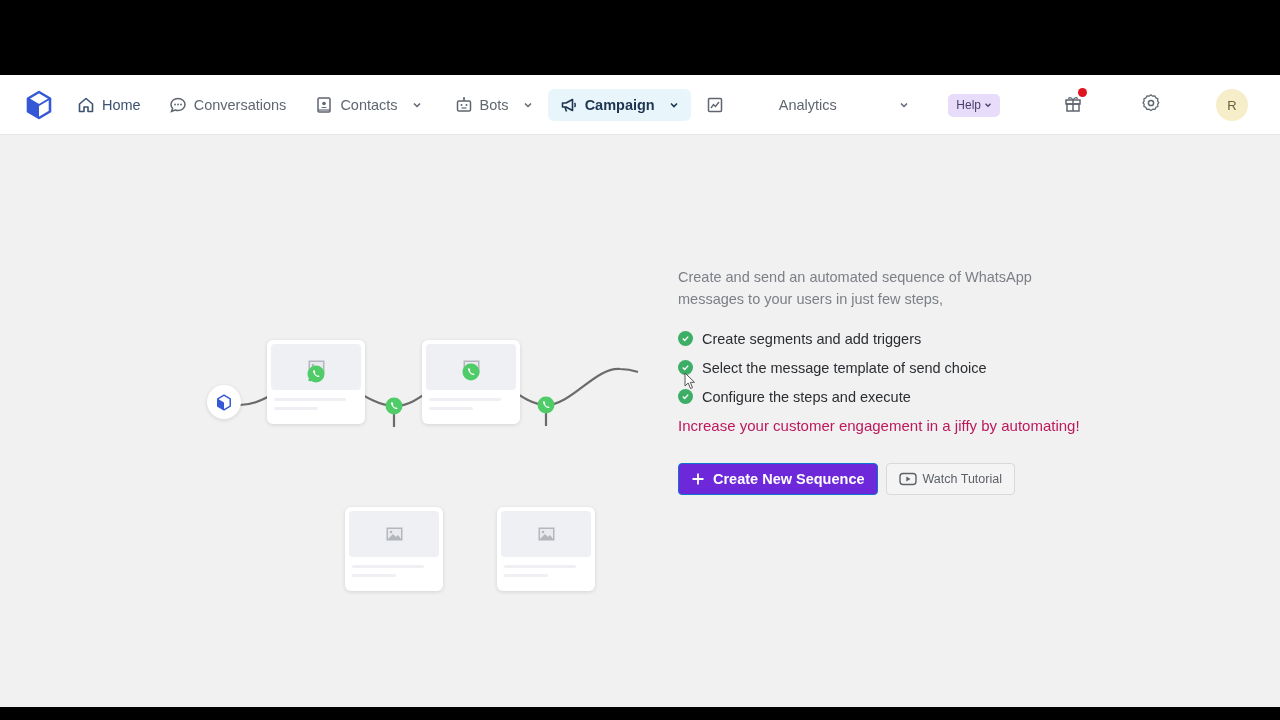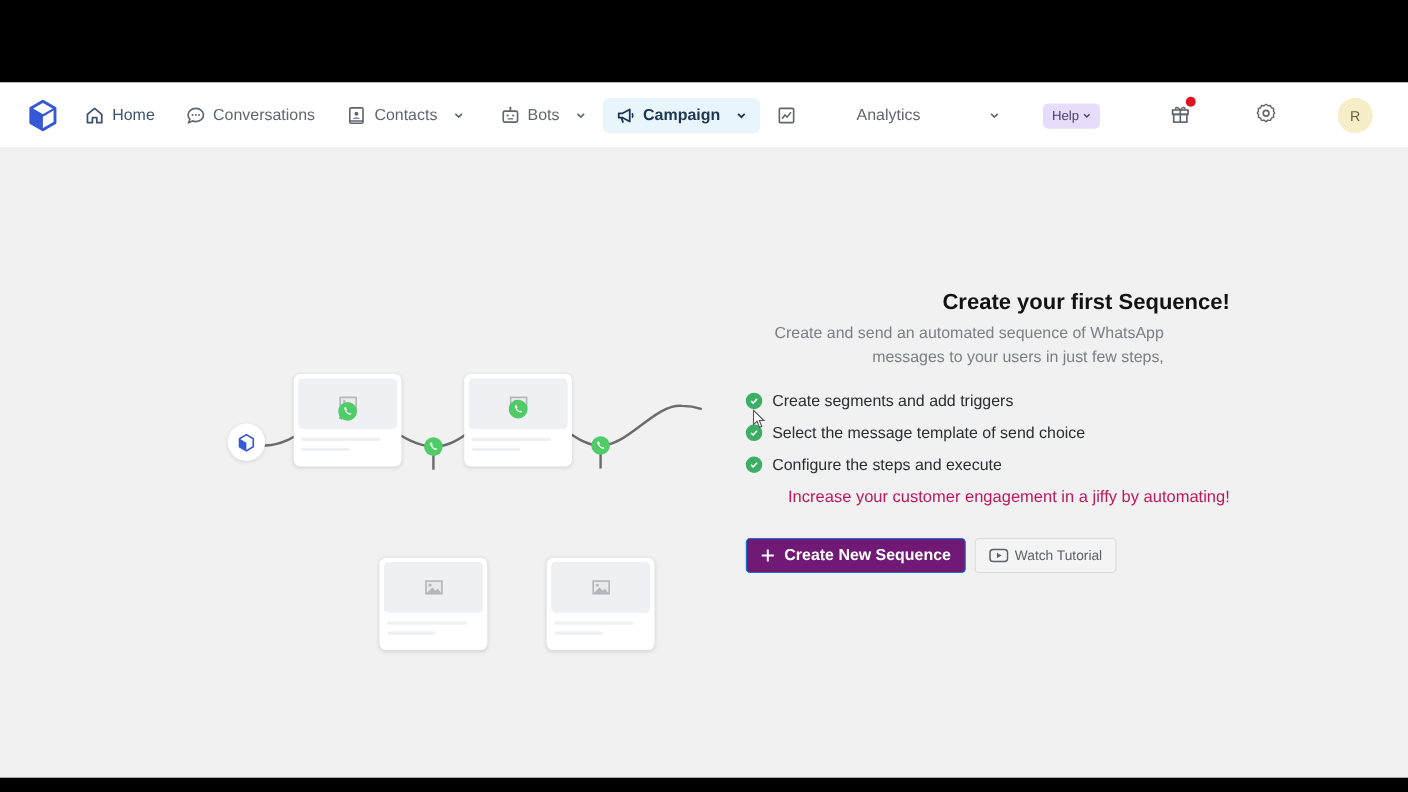--- a/index.html
+++ b/index.html
@@ -1,17 +1,17 @@
 <!DOCTYPE html>
 <html><head>
   <meta charset="utf-8">
   <style>
     * { box-sizing: border-box; margin: 0; padding: 0; }
     html, body { width: 1280px; height: 720px; background: #000; overflow: hidden; font-family: "Liberation Sans", "DejaVu Sans", sans-serif; }
-    .frame { position: absolute; left: 0; top: 75px; width: 1280px; height: 632px; background: #f1f1f1; text-align: right; }
+    .frame { position: absolute; left: 0; top: 75px; width: 1280px; height: 632px; background: #f1f1f1; }
     .topbar { position: absolute; left: 0; top: 0; width: 1280px; height: 60px; background: #fff; border-bottom: 1px solid #e6e6e6; display: flex; align-items: center; }
     .logo { position: absolute; left: 25px; top: 15px; width: 28px; height: 30px; }
     .nav { position: absolute; left: 66px; top: 13px; height: 34px; display: flex; align-items: center; }
     .nav-item { display: flex; align-items: center; height: 32px; padding: 0 11px; border-radius: 6px; color: #5f6670; font-size: 14.5px; cursor: pointer; white-space: nowrap; }
     .nav-item .ic { width: 18px; height: 18px; margin-right: 7px; display: inline-flex; align-items: center; justify-content: center; }
     .nav-item .chev { width: 10px; height: 10px; margin-left: 14px; display: inline-flex; }
     .nav-item.home { color: #3d5270; }
     .nav-item.active { background: #e8f5fa; color: #1e3550; padding: 0 12px; font-weight: bold; }
     .right-tools { position: absolute; right: 32px; top: 14px; height: 32px; display: flex; align-items: center; gap: 38px; }
     .help-btn { background: #e8dcfb; color: #4a3e66; border-radius: 5px; font-size: 12px; height: 23px; padding: 0 8px; display: flex; align-items: center; margin-right: 15px; cursor: pointer; }
@@ -28,21 +28,21 @@
     .start-node { position: absolute; left: 7px; top: 130px; width: 34px; height: 34px; border-radius: 50%; background: #fff; box-shadow: 0 1px 4px rgba(0,0,0,0.12); display: flex; align-items: center; justify-content: center; }
 
     .content { position: absolute; left: 678px; top: 187px; width: 440px; }
     .title { font-size: 20px; font-weight: bold; color: #121212; line-height: 26px; }
     .subtitle { font-size: 14.5px; color: #7b7f86; line-height: 22px; margin-top: 4px; width: 380px; }
     .steps { margin-top: 14px; }
     .step { display: flex; align-items: center; height: 29px; font-size: 14.5px; color: #2a2d31; }
     .step .check { width: 15px; height: 15px; border-radius: 50%; background: #3cae66; display: flex; align-items: center; justify-content: center; margin-right: 9px; }
     .footer-text { margin-top: 6px; font-size: 15px; color: #be185d; }
     .actions { margin-top: 29px; display: flex; align-items: center; }
-    .btn-primary { background: #701a75; color: #fff; font-weight: bold; font-size: 14.5px; height: 32px; padding: 0 12px; border-radius: 4px; border: 1px solid #0f74d0; display: flex; align-items: center; cursor: pointer; }
+    .btn-primary { background: #6d28d9; color: #fff; font-weight: bold; font-size: 14.5px; height: 32px; padding: 0 12px; border-radius: 4px; border: 1px solid #0f74d0; display: flex; align-items: center; cursor: pointer; }
     .btn-primary .plus { margin-right: 8px; width: 14px; height: 14px; display: inline-flex; }
     .btn-secondary { margin-left: 8px; background: #f4f4f4; color: #5d6168; font-weight: normal; font-size: 12.5px; height: 32px; padding: 0 12px; border-radius: 4px; border: 1px solid #d9d9d9; display: flex; align-items: center; cursor: pointer; }
     .btn-secondary .yt { margin-right: 6px; width: 18px; height: 14px; display: inline-flex; }
     .cursor { position: absolute; left: 684px; top: 372px; width: 12px; height: 18px; }
   </style>
 </head>
 <body>
 
 <div class="frame">
   <div class="topbar">
@@ -249,21 +249,20 @@
         <circle cx="9" cy="9" r="8.5" fill="#4fcb68"></circle>
         <path d="M6.3 5.3 C6 5.8 5.8 6.8 6.8 8.6 C7.8 10.4 9.3 11.6 10.8 12 C11.8 12.3 12.5 11.6 12.6 11.2 L11.3 10.2 L10.5 10.8 C9.5 10.4 8.3 9.3 7.8 8.1 L8.4 7.3 L7.5 5.3 Z" fill="#fff"></path>
       </svg>
     <svg style="position:absolute;left:337px;top:141px;" width="18" height="18" viewBox="0 0 18 18">
         <circle cx="9" cy="9" r="8.5" fill="#4fcb68"></circle>
         <path d="M6.3 5.3 C6 5.8 5.8 6.8 6.8 8.6 C7.8 10.4 9.3 11.6 10.8 12 C11.8 12.3 12.5 11.6 12.6 11.2 L11.3 10.2 L10.5 10.8 C9.5 10.4 8.3 9.3 7.8 8.1 L8.4 7.3 L7.5 5.3 Z" fill="#fff"></path>
       </svg>
   </div>
 
   <div class="content">
-    <div class="title">Create your first Sequence!</div>
     <div class="subtitle">Create and send an automated sequence of WhatsApp messages to your users in just few steps,</div>
     <div class="steps">
       <div class="step">
         <span class="check">
             <svg width="9" height="9" viewBox="0 0 9 9">
               <path d="M1.8 4.6 L3.7 6.4 L7.2 2.6" fill="none" stroke="#fff" stroke-width="1.4"></path>
             </svg>
           </span>
         <span>Create segments and add triggers</span>
       </div>

